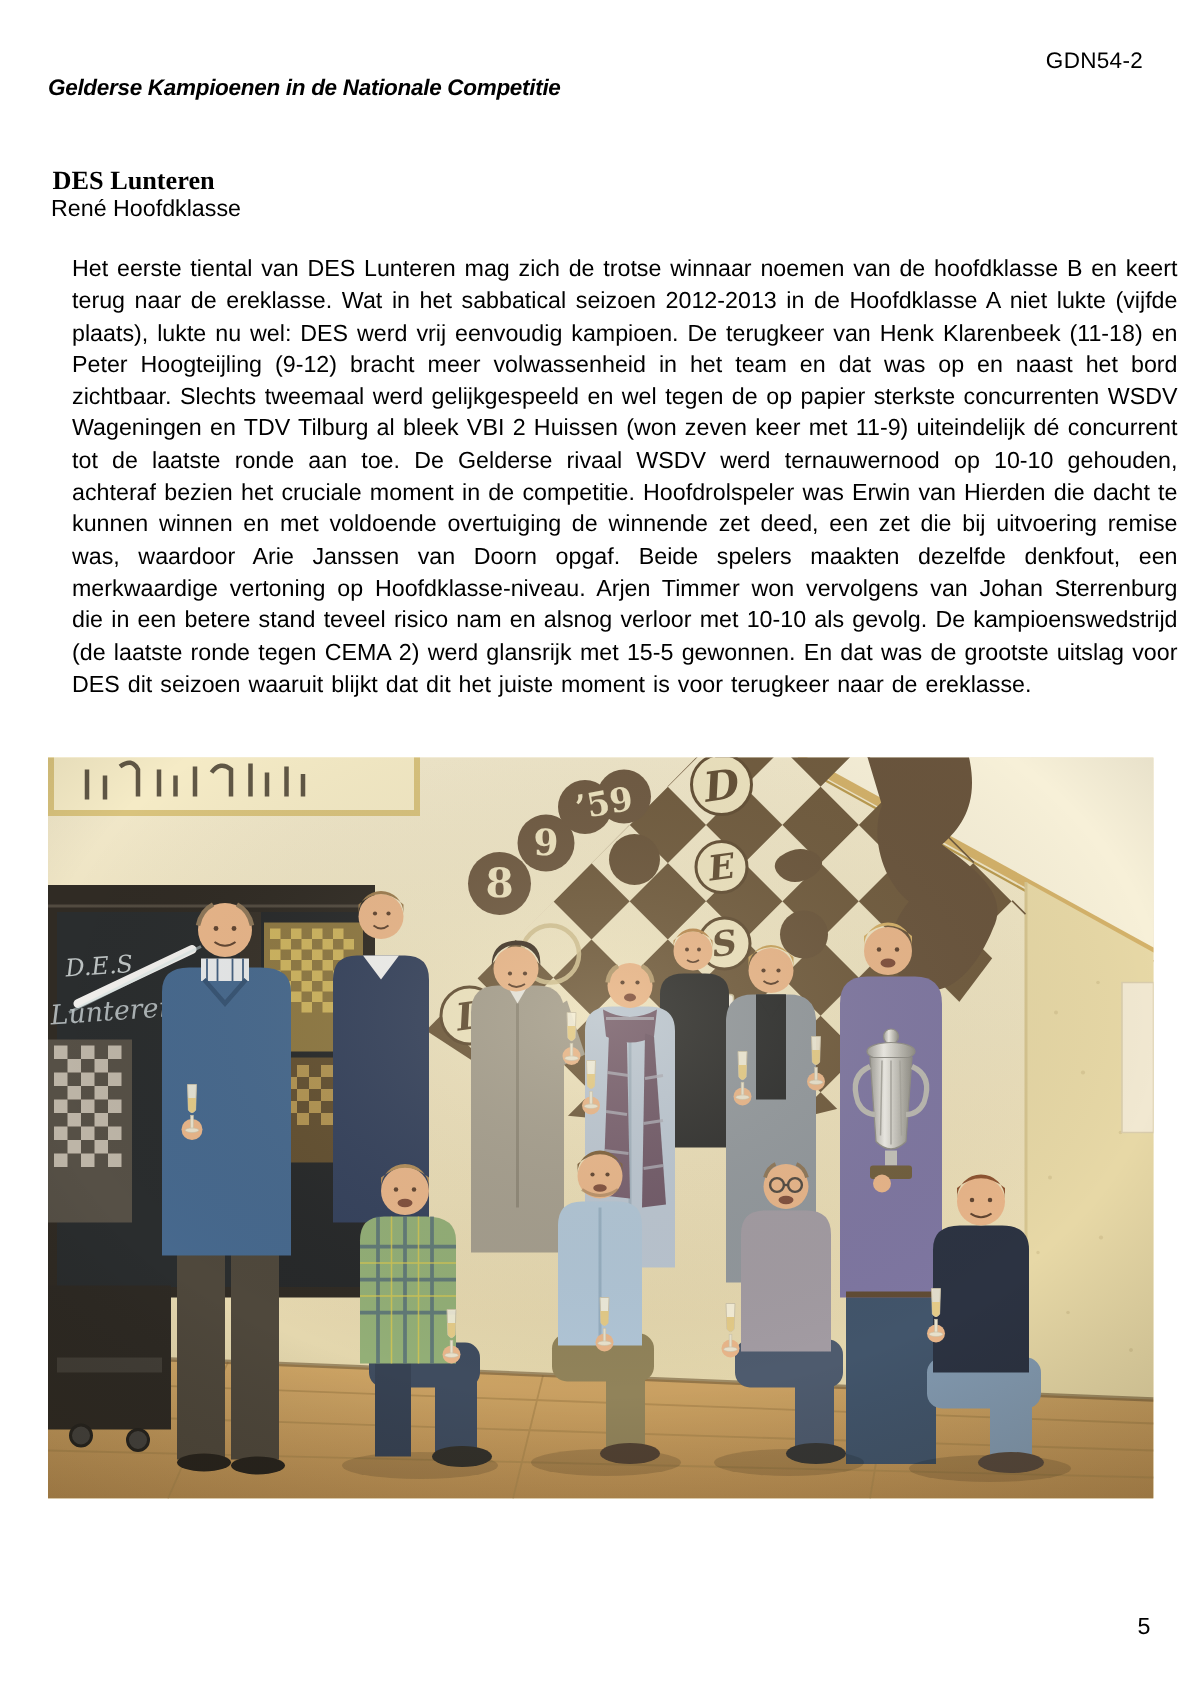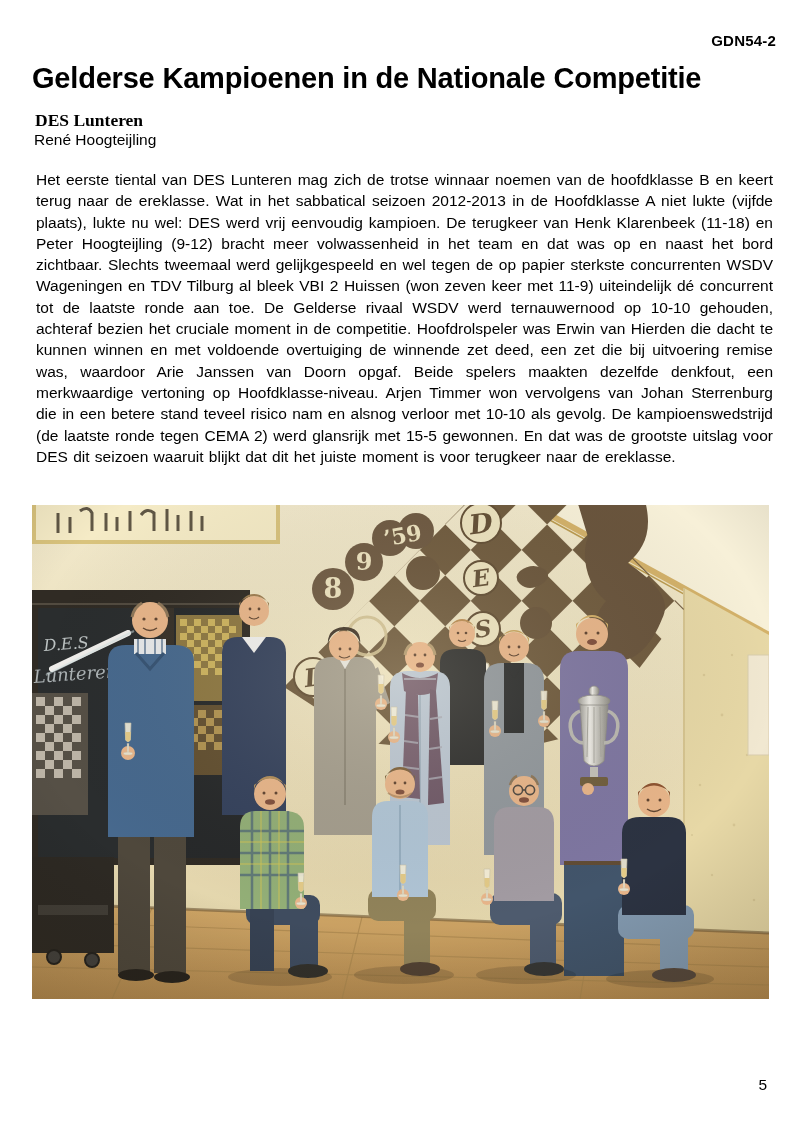--- a/index.html
+++ b/index.html
@@ -5,38 +5,39 @@
   html,body{margin:0;padding:0;background:#ffffff;}
   .page{
     position:relative;
     width:800px;height:1134px;
     background:#ffffff;
     font-family:"Liberation Sans", sans-serif;
     color:#000;
     overflow:hidden;
   }
   .doc-code{
-    position:absolute;top:32px;right:24px;
-    font-size:15px;font-weight:bold;letter-spacing:0.2px;
+    position:absolute;top:32px;right:38px;
+    font-size:15px;font-weight:normal;letter-spacing:0.2px;
   }
   .title{
-    position:absolute;top:62px;left:32px;right:32px;
-    font-size:29px;font-weight:bold;letter-spacing:-0.2px;
+    position:absolute;top:50px;left:32px;right:32px;
+    font-size:15px;font-weight:bold;letter-spacing:-0.2px;
     margin:0;
+    font-style:italic;
   }
   .section-heading{
     position:absolute;top:110px;left:35px;
     font-size:17.5px;font-weight:bold;margin:0;font-family:Liberation Serif, serif;
   }
   .author{
     position:absolute;top:131px;left:34px;
     font-size:15.5px;margin:0;
   }
   .body-text{
-    position:absolute;top:169px;left:36px;width:737px;
+    position:absolute;top:169px;left:48px;width:737px;
     font-size:15.5px;line-height:21.3px;
     text-align:justify;text-justify:inter-word;
     margin:0;word-spacing:1px;
   }
   .photo-wrap{
     position:absolute;left:32px;top:505px;width:737px;height:494px;
     background:#ece2bf;
   }
   .photo-wrap svg{display:block;}
   .page-number{
@@ -47,21 +48,21 @@
 </head>
 <body>
 
 <div class="page">
 
   <div class="doc-code">GDN54-2</div>
 
   <h1 class="title">Gelderse Kampioenen in de Nationale Competitie</h1>
 
   <h2 class="section-heading">DES Lunteren</h2>
-  <div class="author">René Hoogteijling</div>
+  <div class="author">René Hoofdklasse</div>
 
   <p class="body-text">Het eerste tiental van DES Lunteren mag zich de trotse winnaar noemen van de hoofdklasse B en keert terug naar de ereklasse. Wat in het sabbatical seizoen 2012-2013 in de Hoofdklasse A niet lukte (vijfde plaats), lukte nu wel: DES werd vrij eenvoudig kampioen. De terugkeer van Henk Klarenbeek (11-18) en Peter Hoogteijling (9-12) bracht meer volwassenheid in het team en dat was op en naast het bord zichtbaar. Slechts tweemaal werd gelijkgespeeld en wel tegen de op papier sterkste concurrenten WSDV Wageningen en TDV Tilburg al bleek VBI 2 Huissen (won zeven keer met 11-9) uiteindelijk dé concurrent tot de laatste ronde aan toe. De Gelderse rivaal WSDV werd ternauwernood op 10-10 gehouden, achteraf bezien het cruciale moment in de competitie. Hoofdrolspeler was Erwin van Hierden die dacht te kunnen winnen en met voldoende overtuiging de winnende zet deed, een zet die bij uitvoering remise was, waardoor Arie Janssen van Doorn opgaf. Beide spelers maakten dezelfde denkfout, een merkwaardige vertoning op Hoofdklasse-niveau. Arjen Timmer won vervolgens van Johan Sterrenburg die in een betere stand teveel risico nam en alsnog verloor met 10-10 als gevolg. De kampioenswedstrijd (de laatste ronde tegen CEMA 2) werd glansrijk met 15-5 gewonnen. En dat was de grootste uitslag voor DES dit seizoen waaruit blijkt dat dit het juiste moment is voor terugkeer naar de ereklasse.</p>
 
   <div class="photo-wrap">
     <svg width="737" height="494" viewBox="0 0 737 494" xmlns="http://www.w3.org/2000/svg">
       <defs>
         <linearGradient id="wallg" x1="0" y1="0" x2="0" y2="1">
           <stop offset="0" stop-color="#f2ead0"></stop>
           <stop offset="0.6" stop-color="#eadfba"></stop>
           <stop offset="1" stop-color="#ddd0a6"></stop>

